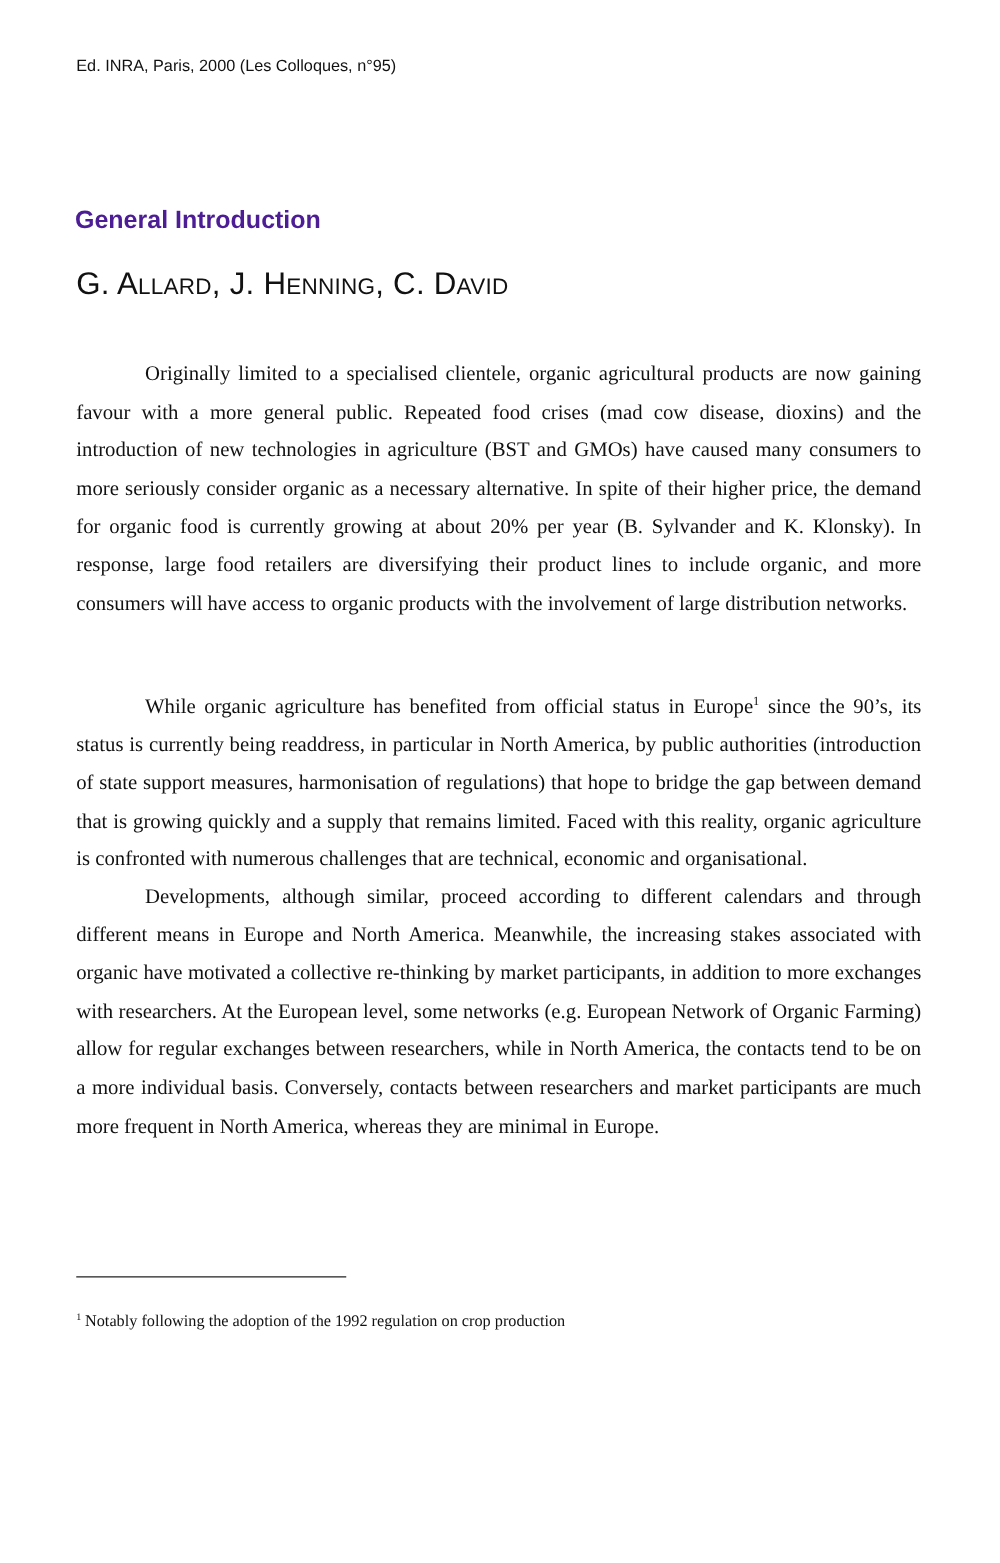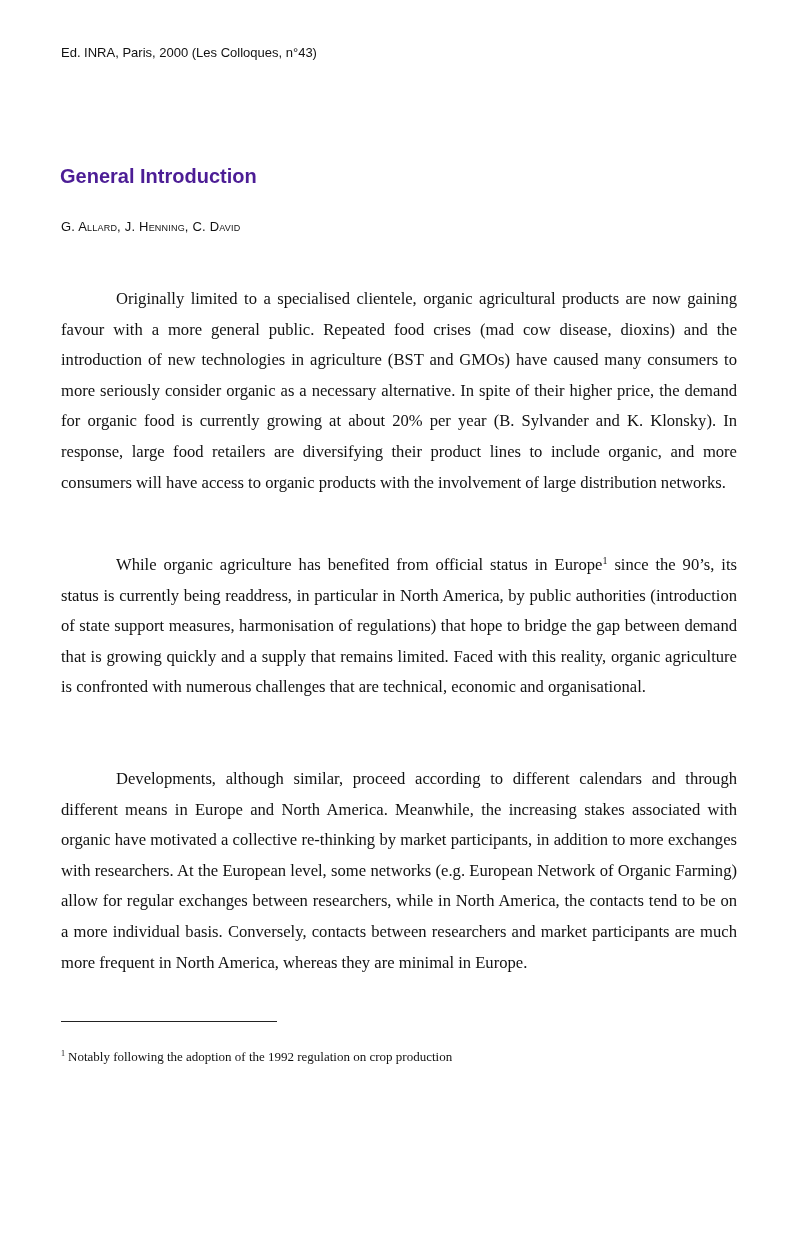--- a/index.html
+++ b/index.html
@@ -33,21 +33,21 @@
       font-weight: bold;
       font-size: 20px;
       line-height: 32px;
       color: #4c1d95;
     }
     .authors {
       position: absolute;
       left: 61px;
       top: 215px;
       font-family: "Liberation Sans", sans-serif;
-      font-size: 13px;
+      font-size: 25px;
       line-height: 24px;
       font-variant: small-caps;
       letter-spacing: 0.2px;
       color: #111;
     }
     .body-text {
       position: absolute;
       left: 61px;
       width: 676px;
       font-family: "Liberation Serif", serif;
@@ -61,21 +61,21 @@
       text-indent: 55px;
       text-align: justify;
     }
     .body-text sup {
       font-size: 10px;
       line-height: 0;
       vertical-align: 6px;
     }
     #para-1 { top: 274px; }
     #para-2 { top: 540px; }
-    #para-3 { top: 754px; }
+    #para-3 { top: 692px; }
     .footnote-rule {
       position: absolute;
       left: 61px;
       top: 1021px;
       width: 216px;
       height: 0;
       border-top: 1px solid #222;
     }
     .footnote {
       position: absolute;
@@ -91,21 +91,21 @@
       font-size: 8px;
       vertical-align: 5px;
       line-height: 0;
       margin-right: 3px;
     }
   </style>
 </head>
 <body>
 
 <div class="header-block">
-  <div>Ed. INRA, Paris, 2000 (Les Colloques, n°43)</div>
+  <div>Ed. INRA, Paris, 2000 (Les Colloques, n°95)</div>
 </div>
 
 <h1 class="title">General Introduction</h1>
 
 <div class="authors">G. Allard, J. Henning, C. David</div>
 
 <div class="body-text" id="para-1">
   <p>Originally limited to a specialised clientele, organic agricultural products are now gaining favour with a more general public. Repeated food crises (mad cow disease, dioxins) and the introduction of new technologies in agriculture (BST and GMOs) have caused many consumers to more seriously consider organic as a necessary alternative. In spite of their higher price, the demand for organic food is currently growing at about 20% per year (B. Sylvander and K. Klonsky). In response, large food retailers are diversifying their product lines to include organic, and more consumers will have access to organic products with the involvement of large distribution networks.</p>
 </div>
 

